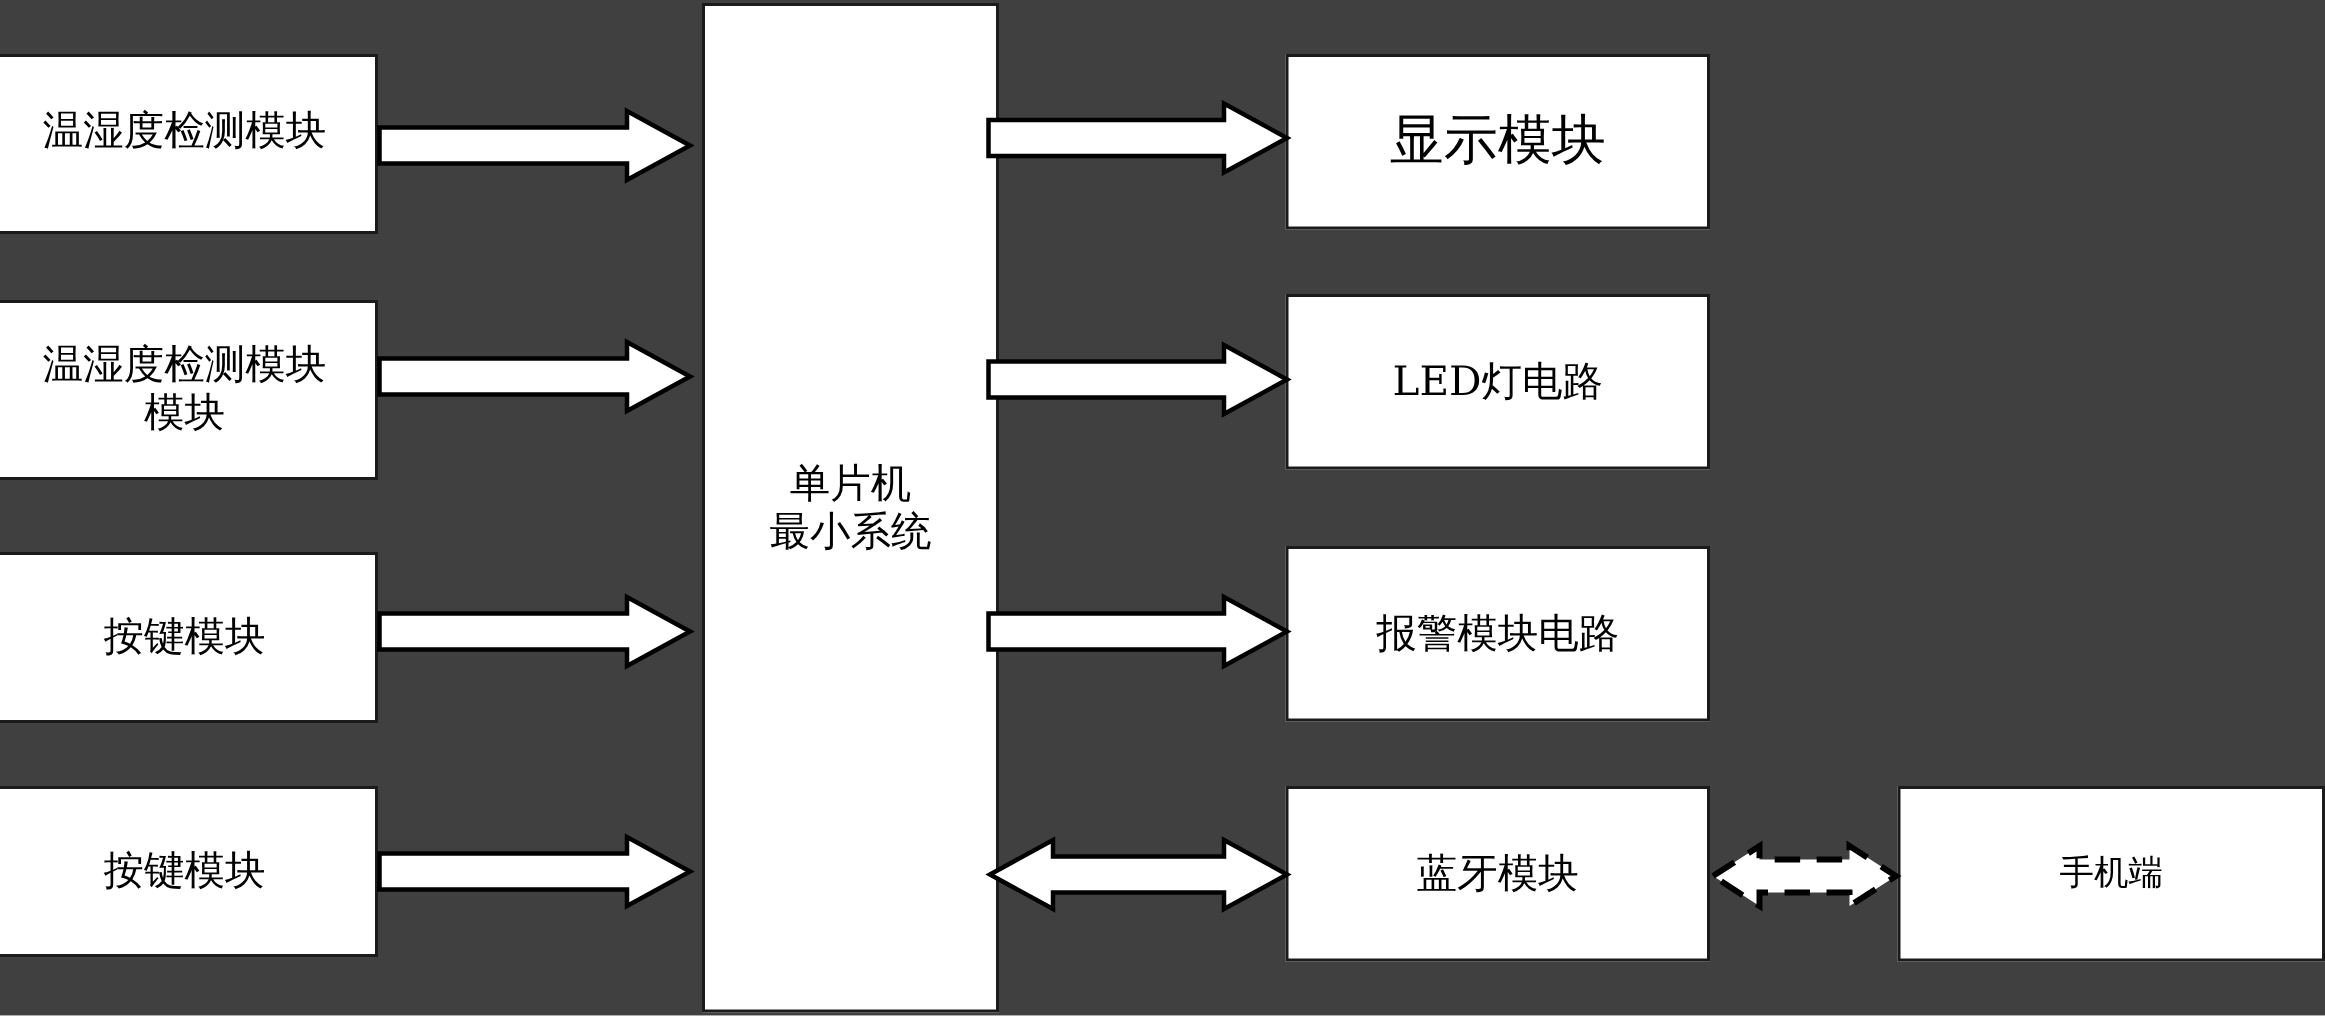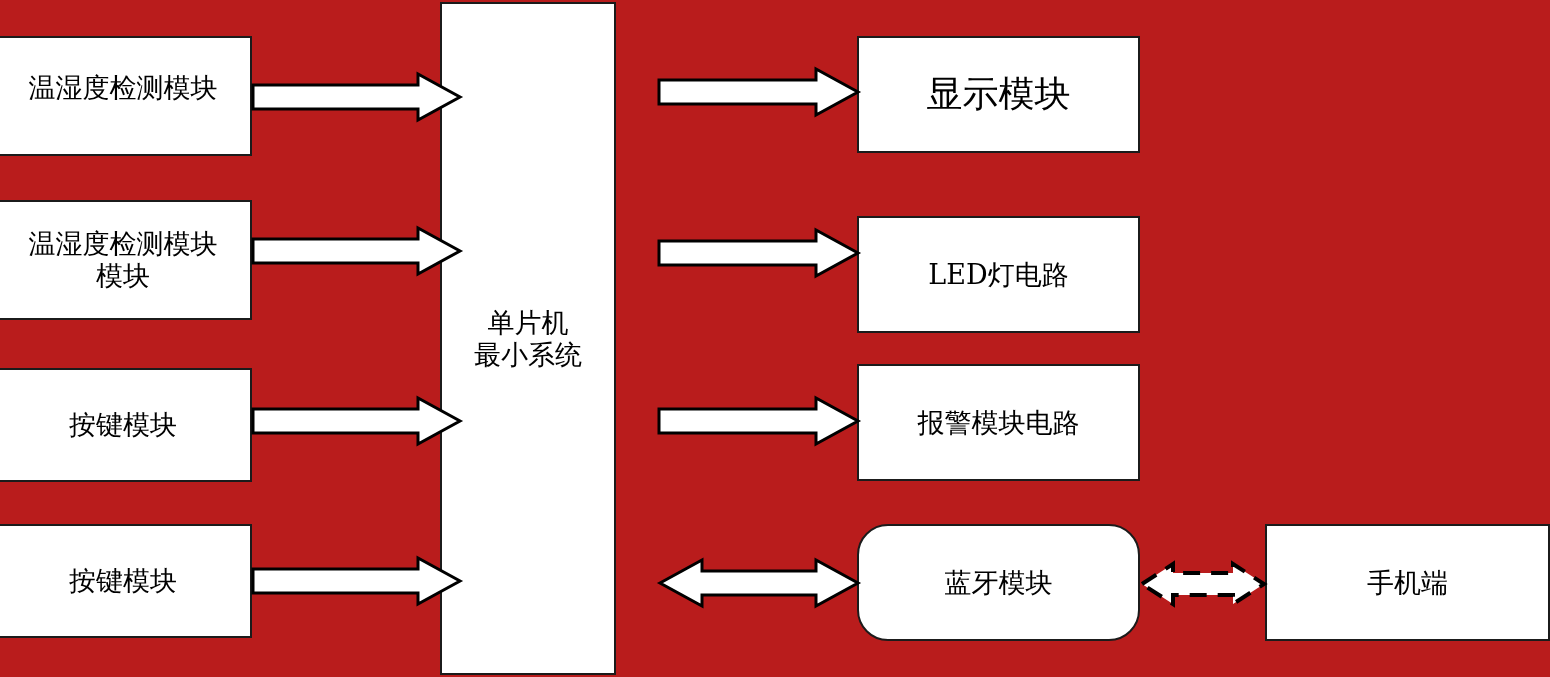--- a/index.html
+++ b/index.html
@@ -4,21 +4,21 @@
 <style>
   html, body {
     margin: 0;
     padding: 0;
     background: #ffffff;
   }
   #canvas {
     position: relative;
     width: 1550px;
     height: 677px;
-    background: #b91c1c;
+    background: #404040;
     overflow: hidden;
     font-family: "DejaVu Serif", "Liberation Serif", serif;
   }
   .box {
     position: absolute;
     box-sizing: border-box;
     border: 2px solid #1b1b1b;
     background: #ffffff;
     display: flex;
     align-items: center;
@@ -34,29 +34,29 @@
     padding: 0 4px;
   }
   
   #box-temp-humidity { left: -6px;  top: 36px;  width: 258px; height: 120px; font-size: 27px; }
   #box-temp-humidity .box-label { transform: translateY(-8px); }
   #box-pyroelectric  { left: -6px;  top: 200px; width: 258px; height: 120px; font-size: 27px; }
   #box-key           { left: -6px;  top: 368px; width: 258px; height: 114px; font-size: 27px; }
   #box-power         { left: -6px;  top: 524px; width: 258px; height: 114px; font-size: 27px; }
   
   #box-mcu {
-    left: 440px; top: 2px; width: 176px; height: 673px;
+    left: 468px; top: 2px; width: 198px; height: 673px;
     font-size: 27px;
   }
   
   #box-display   { left: 857px; top: 36px;  width: 283px; height: 117px; font-size: 36px; }
-  #box-led       { left: 857px; top: 196px; width: 283px; height: 117px; font-size: 27px; margin-top: 20px; }
+  #box-led       { left: 857px; top: 196px; width: 283px; height: 117px; font-size: 27px; }
   #box-alarm     { left: 857px; top: 364px; width: 283px; height: 117px; font-size: 27px; }
-  #box-bluetooth { left: 857px; top: 524px; width: 283px; height: 117px; font-size: 27px; border-radius: 31px; }
-  #box-phone     { left: 1265px; top: 524px; width: 285px; height: 117px; font-size: 27px; }
+  #box-bluetooth { left: 857px; top: 524px; width: 283px; height: 117px; font-size: 27px; }
+  #box-phone     { left: 1265px; top: 524px; width: 285px; height: 117px; font-size: 23px; }
 
   
   .arrow {
     position: absolute;
     pointer-events: none;
   }
   .arrow svg { display: block; overflow: visible; }
 
   
   #watermark {

